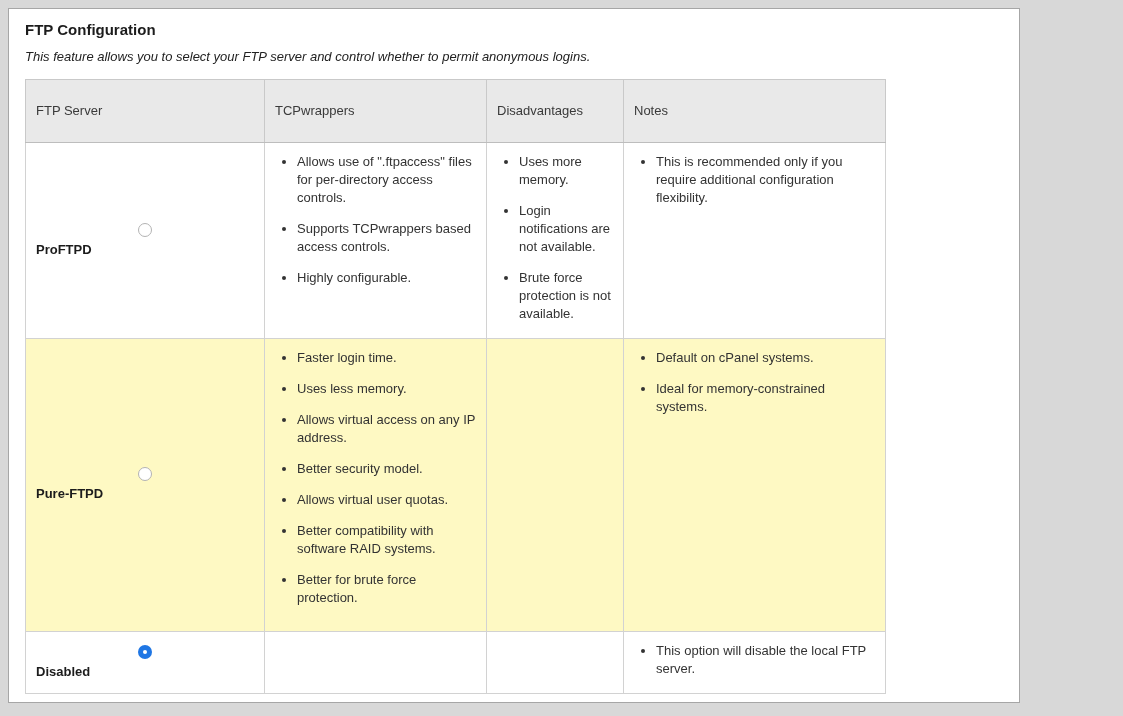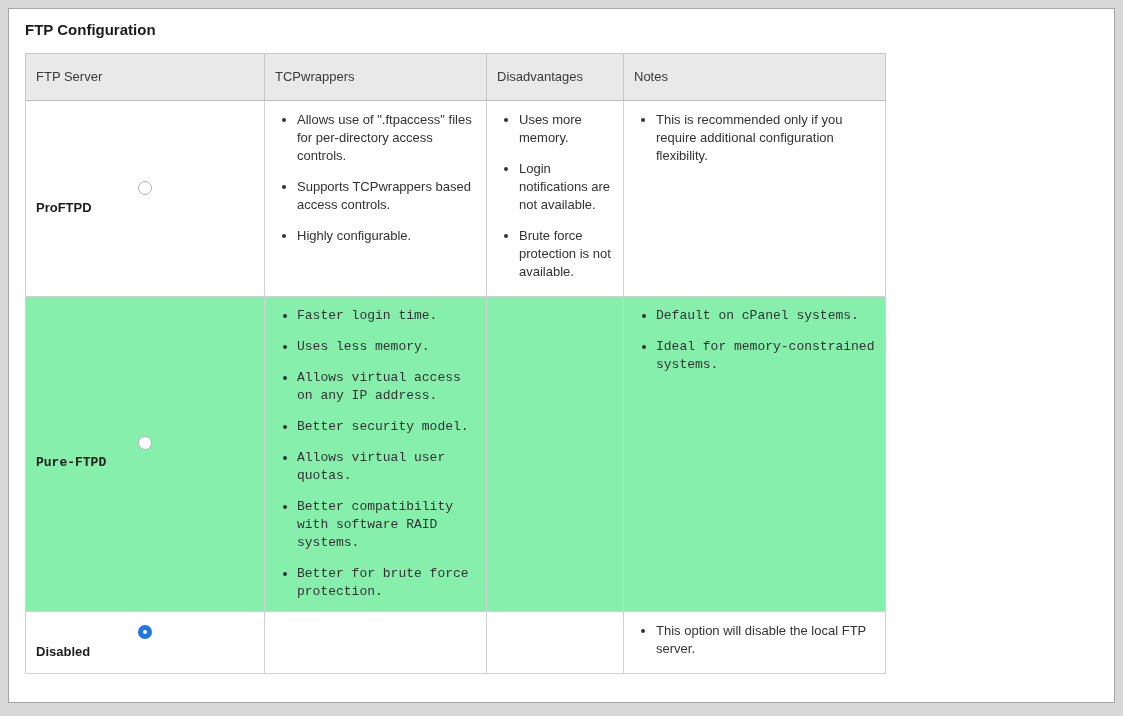--- a/index.html
+++ b/index.html
@@ -7,21 +7,21 @@
   html, body {
     margin: 0; padding: 0;
     width: 1123px; height: 716px;
     background: #d8d8d8;
     font-family: "Liberation Sans", "DejaVu Sans", sans-serif;
     color: #333;
   }
   .panel {
     position: absolute;
     left: 8px; top: 8px;
-    width: 1107px; height: 695px;
+    width: 1012px; height: 695px;
     background: #ffffff;
     border: 1px solid #a6a6a6;
   }
   .content { padding: 12px 16px; }
   .page-title {
     margin: 0;
     font-size: 15px;
     font-weight: bold;
     color: #1c1c1c;
   }
@@ -42,31 +42,31 @@
     table-layout: fixed;
     width: 860px;
     font-size: 13px;
     line-height: 18px;
   }
   .ftp-table th {
     background: #e9e9e9;
     font-weight: normal;
     text-align: left;
     color: #3a3a3a;
-    padding: 14px 10px;
+    padding: 22px 10px;
     height: 30px;
     border: 1px solid #c9c9c9;
     border-bottom: 1px solid #bdbdbd;
   }
   .ftp-table td {
     border: 1px solid #d2d2d2;
     vertical-align: top;
     padding: 10px 10px 10px 10px;
   }
-  .ftp-table tr.row-alt td { background: #86efac; font-family: Liberation Mono, monospace; }
+  .ftp-table tr.row-alt td { background: #fef9c3; }
   tr.r0 { height: 196px; }
   tr.r1 { height: 293px; }
   tr.r2 { height: 62px; }
   td.server-cell {
     vertical-align: middle;
   }
   .radio {
     width: 14px; height: 14px;
     border-radius: 50%;
     border: 1px solid #b3b3b3;
@@ -99,20 +99,21 @@
   ul.cell-list li { margin: 0 0 13px 0; }
   ul.cell-list li:last-child { margin-bottom: 0; }
 </style>
 </head>
 <body>
 
 <div class="panel">
   <div class="content">
 
     <h1 class="page-title">FTP Configuration</h1>
+    <p class="page-desc">This feature allows you to select your FTP server and control whether to permit anonymous logins.</p>
 
     <table class="ftp-table">
       <colgroup>
         <col style="width:239px">
         <col style="width:222px">
         <col style="width:137px">
         <col style="width:262px">
       </colgroup>
       <thead>
         <tr>

